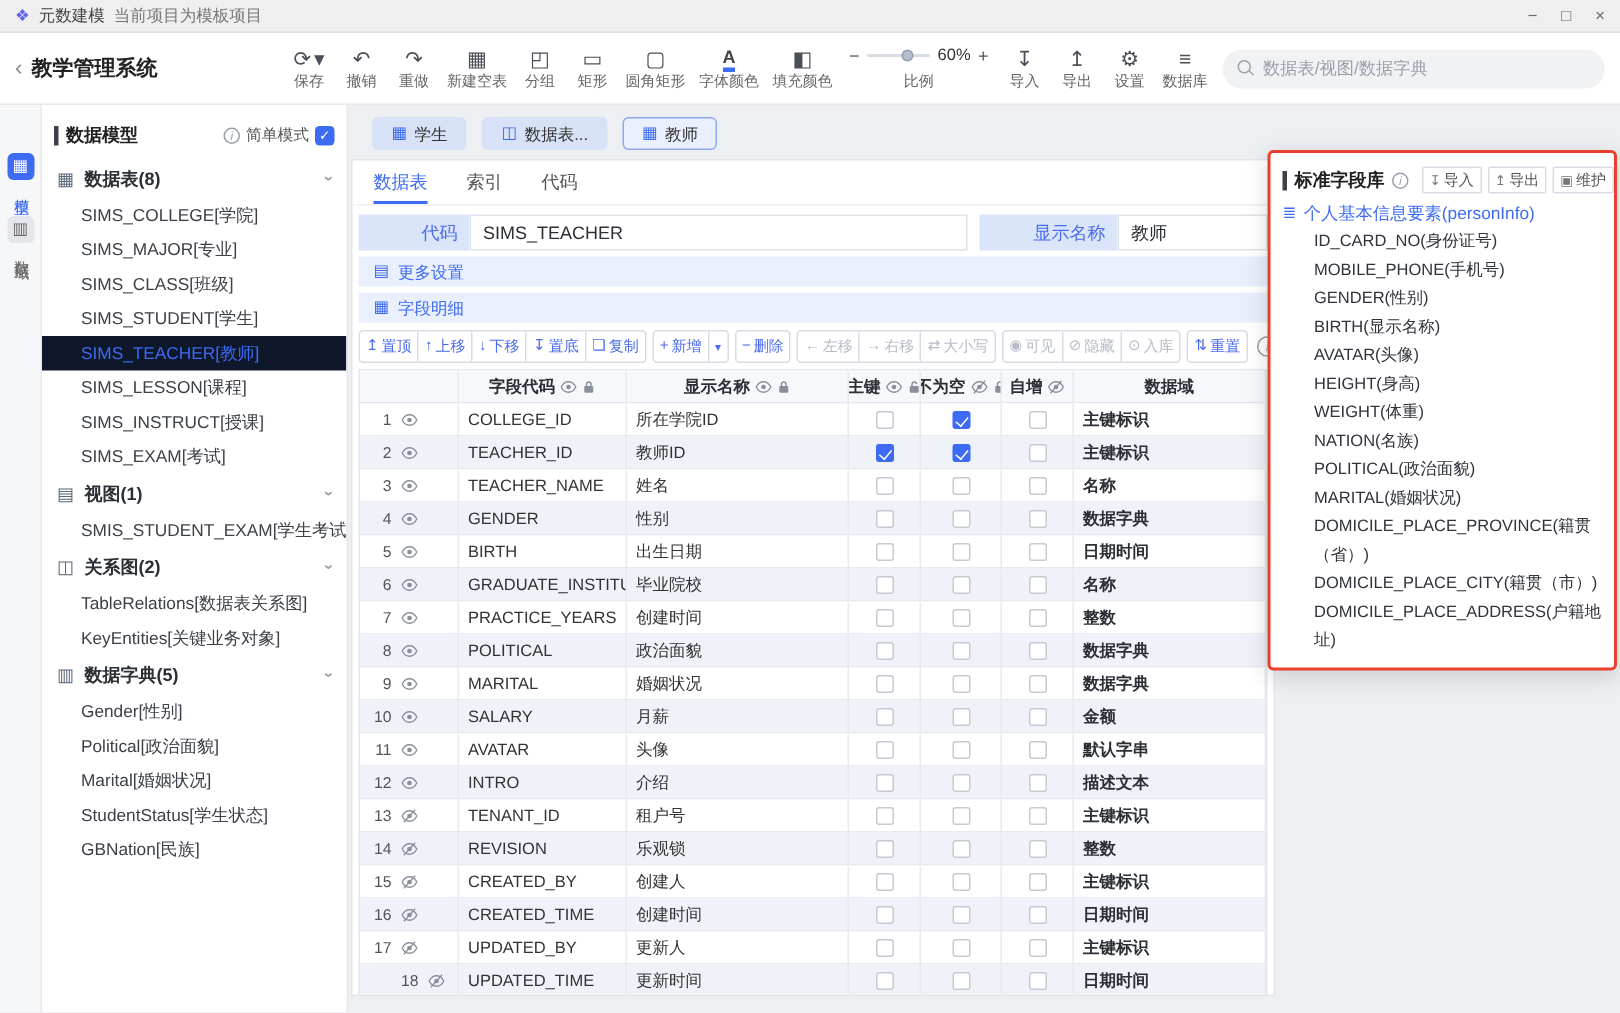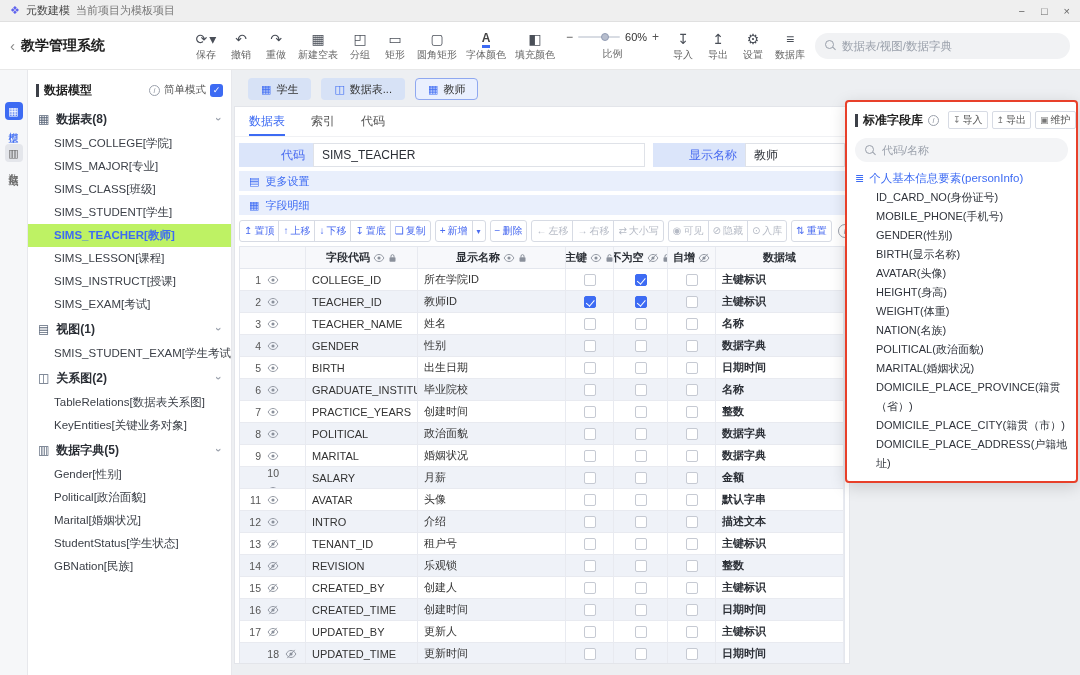--- a/index.html
+++ b/index.html
@@ -54,21 +54,21 @@
 .sb-head{height:24px;display:flex;align-items:center;padding:0 8px;gap:4px;flex:0 0 auto;}
 .sb-title{font-weight:bold;font-size:12px;color:#222;border-left:3px solid #3c4048;padding-left:5px;line-height:13px;}
 .mode{margin-left:auto;display:flex;align-items:center;gap:4px;font-size:10.5px;color:#555;cursor:pointer;}
 .info-c{width:11px;height:11px;border:1px solid #9aa0ab;border-radius:50%;color:#9aa0ab;font-size:8px;display:flex;align-items:center;justify-content:center;font-style:italic;flex:0 0 auto;}
 .chk{width:13px;height:13px;background:#3d6bf3;border-radius:3px;color:#fff;font-size:9px;display:flex;align-items:center;justify-content:center;}
 .tree{flex:1;overflow:hidden;padding-top:4px;}
 .tree-group{height:26px;display:flex;align-items:center;gap:7px;padding:0 10px;font-size:12px;font-weight:bold;color:#2b2f36;cursor:pointer;}
 .tree-group .glyph{color:#5b677a;font-size:12px;}
 .chev{margin-left:auto;color:#9aa0ab;transform:rotate(90deg);font-size:11px;}
 .tree-item{height:23px;display:flex;align-items:center;padding-left:26px;font-size:11.5px;color:#3c4048;cursor:pointer;white-space:nowrap;}
-.tree-item.selected{background:#bef264;color:#3d6bf3;font-weight:bold;}
+.tree-item.selected{background:#0f172a;color:#3d6bf3;}
 
 
 .canvas{flex:1;position:relative;background:#edeff2;padding:8px 0 0 2px;overflow:hidden;}
 .doc-tabs{display:flex;gap:10px;margin:0 0 6px 14px;}
 .doc-tab{height:22px;display:flex;align-items:center;gap:5px;padding:0 12px;border-radius:4px;background:#d7e2f6;font-size:11px;color:#333;border:1px solid transparent;cursor:pointer;white-space:nowrap;}
 .doc-tab .glyph{color:#3d6bf3;font-size:11px;}
 .doc-tab.active{background:#eaf0fe;border-color:#8fa8f0;}
 .editor{width:616px;background:#fff;border:1px solid #e3e5ea;height:558px;display:flex;flex-direction:column;overflow:hidden;}
 .ed-tabs{height:30px;display:flex;align-items:center;gap:26px;padding:0 14px;border-bottom:1px solid #f0f1f4;flex:0 0 auto;}
 .ed-tab{font-size:12px;color:#555;height:100%;display:flex;align-items:center;position:relative;cursor:pointer;}
@@ -701,21 +701,21 @@
                 </div>
                 <div class="g-cell center" style="width: 54px;">
                   <div class="cb"></div>
                 </div>
                 <div class="g-cell center" style="width: 48px;">
                   <div class="cb"></div>
                 </div>
                 <div class="g-cell domain" style="flex: 1 1 0%;">数据字典</div>
               </div>
               <div class="g-row alt">
-                <div class="g-cell num" style="width: 66px; flex-direction: column;">
+                <div class="g-cell num" style="width: 66px;">
                   <span class="rn">10</span>
                   <span class="eye">
                     <svg width="12" height="12" viewBox="0 0 16 16">
                       <path d="M1.5 8C3 4.9 5.4 3.3 8 3.3s5 1.6 6.5 4.7C13 11.1 10.6 12.7 8 12.7S3 11.1 1.5 8Z" fill="none" stroke="currentColor" stroke-width="1.2"></path>
                       <circle cx="8" cy="8" r="2.1" fill="currentColor"></circle>
                     </svg>
                   </span>
                 </div>
                 <div class="g-cell" style="width: 112px;">SALARY</div>
                 <div class="g-cell" style="width: 148px;">月薪</div>
@@ -937,24 +937,20 @@
             <div class="fl-btn">
               <span class="glyph">↥</span>
               <span>导出</span>
             </div>
             <div class="fl-btn">
               <span class="glyph">▣</span>
               <span>维护</span>
             </div>
           </div>
 
-      </div>
-      <div class="fl-search">
-        <span class="mag"></span>
-        <input placeholder="代码/名称" style="">
       </div>
       <div class="fl-group">
         <span class="glyph">≣</span>
         <span>个人基本信息要素(personInfo)</span>
       </div>
       <div class="fl-list">
           <div class="fl-item">ID_CARD_NO(身份证号)</div>
           <div class="fl-item">MOBILE_PHONE(手机号)</div>
           <div class="fl-item">GENDER(性别)</div>
           <div class="fl-item">BIRTH(显示名称)</div>

